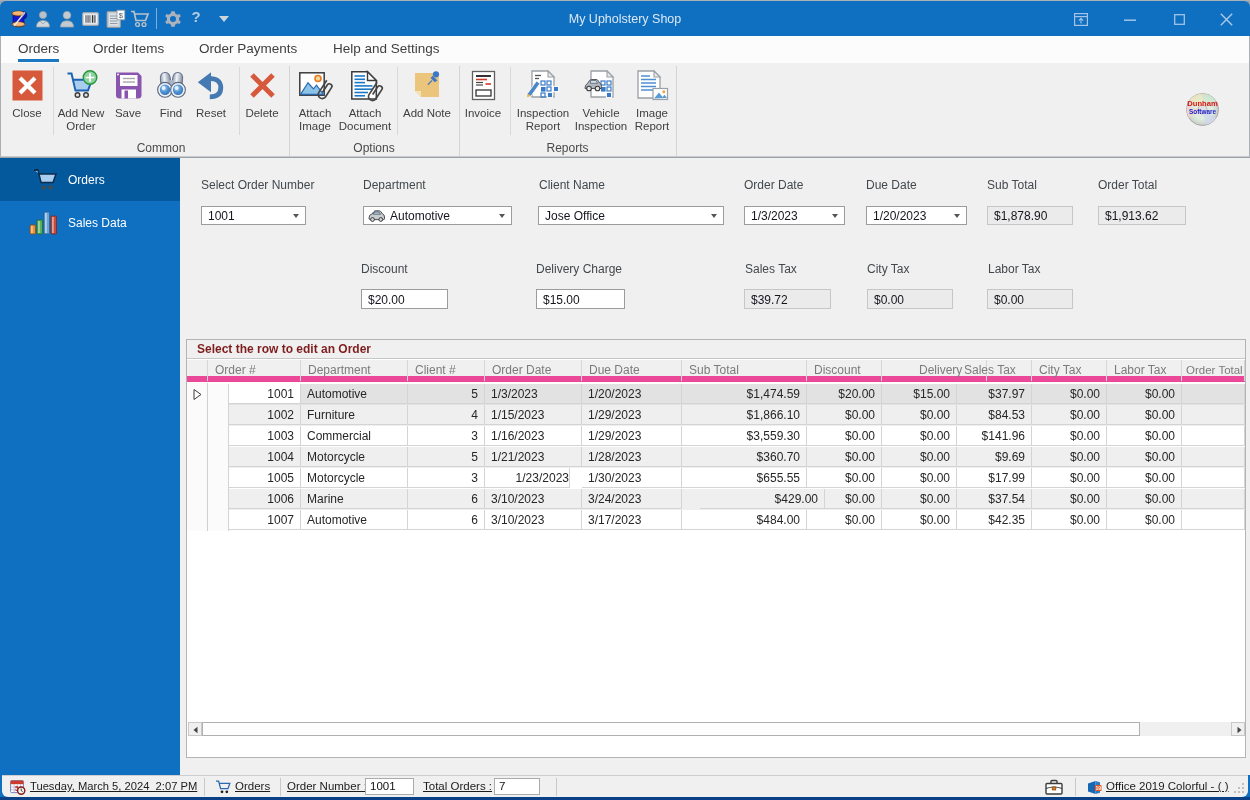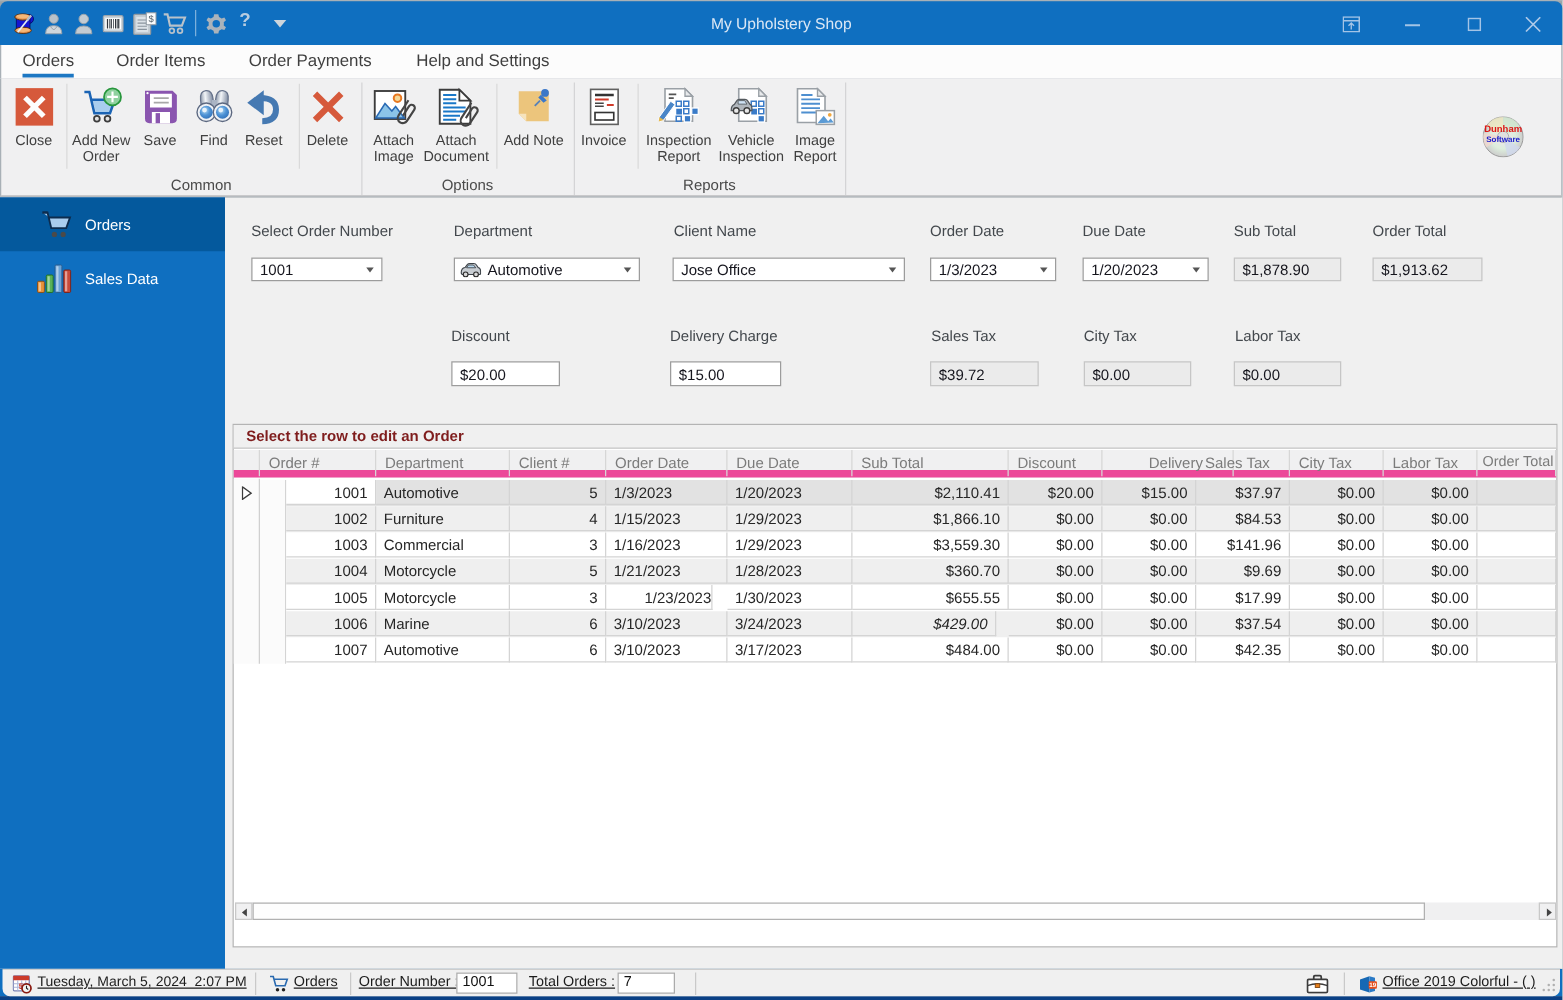--- a/index.html
+++ b/index.html
@@ -478,21 +478,21 @@
             <path d="M1 0.5 L8 5.5 L1 10.5 Z" fill="#fff" stroke="#3c3c3c" stroke-width="1"></path>
           </svg>
         </div>
 <div id="expcol"></div>
 <div class="grow" style="top:44px;background:#e2e2e2;">
 <span class="gcell num" style="left:0px;width:72px;background:#fff;">1001</span>
 <span class="gcell txt" style="left:72px;width:107px;">Automotive</span>
 <span class="gcell num" style="left:179px;width:77px;">5</span>
 <span class="gcell txt" style="left:256px;width:97px;">1/3/2023</span>
 <span class="gcell txt" style="left:353px;width:100px;">1/20/2023</span>
-<span class="gcell num" style="left:453px;width:125px;">$2,110.41</span>
+<span class="gcell num" style="left:453px;width:125px;">$1,474.59</span>
 <span class="gcell num" style="left:578px;width:75px;">$20.00</span>
 <span class="gcell num" style="left:653px;width:75px;">$15.00</span>
 <span class="gcell num" style="left:728px;width:75px;">$37.97</span>
 <span class="gcell num" style="left:803px;width:75px;">$0.00</span>
 <span class="gcell num" style="left:878px;width:75px;">$0.00</span>
 <span class="gcell txt" style="left:953px;width:63px;"></span>
 </div>
 <div class="grow" style="top:65px;background:#efefef;">
 <span class="gcell num" style="left:0px;width:72px;">1002</span>
 <span class="gcell txt" style="left:72px;width:107px;">Furniture</span>
@@ -548,21 +548,21 @@
 <span class="gcell num" style="left:803px;width:75px;">$0.00</span>
 <span class="gcell num" style="left:878px;width:75px;">$0.00</span>
 <span class="gcell txt" style="left:953px;width:63px;"></span>
 </div>
 <div class="grow" style="top:149px;background:#efefef;">
 <span class="gcell num" style="left:0px;width:72px;">1006</span>
 <span class="gcell txt" style="left:72px;width:107px;">Marine</span>
 <span class="gcell num" style="left:179px;width:77px;">6</span>
 <span class="gcell txt" style="left:256px;width:97px;">3/10/2023</span>
 <span class="gcell txt" style="left:353px;width:100px;">3/24/2023</span>
-<span class="gcell num" style="left:443px;width:125px;font-style:italic;">$429.00</span>
+<span class="gcell num" style="left:471px;width:125px;">$429.00</span>
 <span class="gcell num" style="left:578px;width:75px;">$0.00</span>
 <span class="gcell num" style="left:653px;width:75px;">$0.00</span>
 <span class="gcell num" style="left:728px;width:75px;">$37.54</span>
 <span class="gcell num" style="left:803px;width:75px;">$0.00</span>
 <span class="gcell num" style="left:878px;width:75px;">$0.00</span>
 <span class="gcell txt" style="left:953px;width:63px;"></span>
 </div>
 <div class="grow" style="top:170px;background:#ffffff;">
 <span class="gcell num" style="left:0px;width:72px;">1007</span>
 <span class="gcell txt" style="left:72px;width:107px;">Automotive</span>

